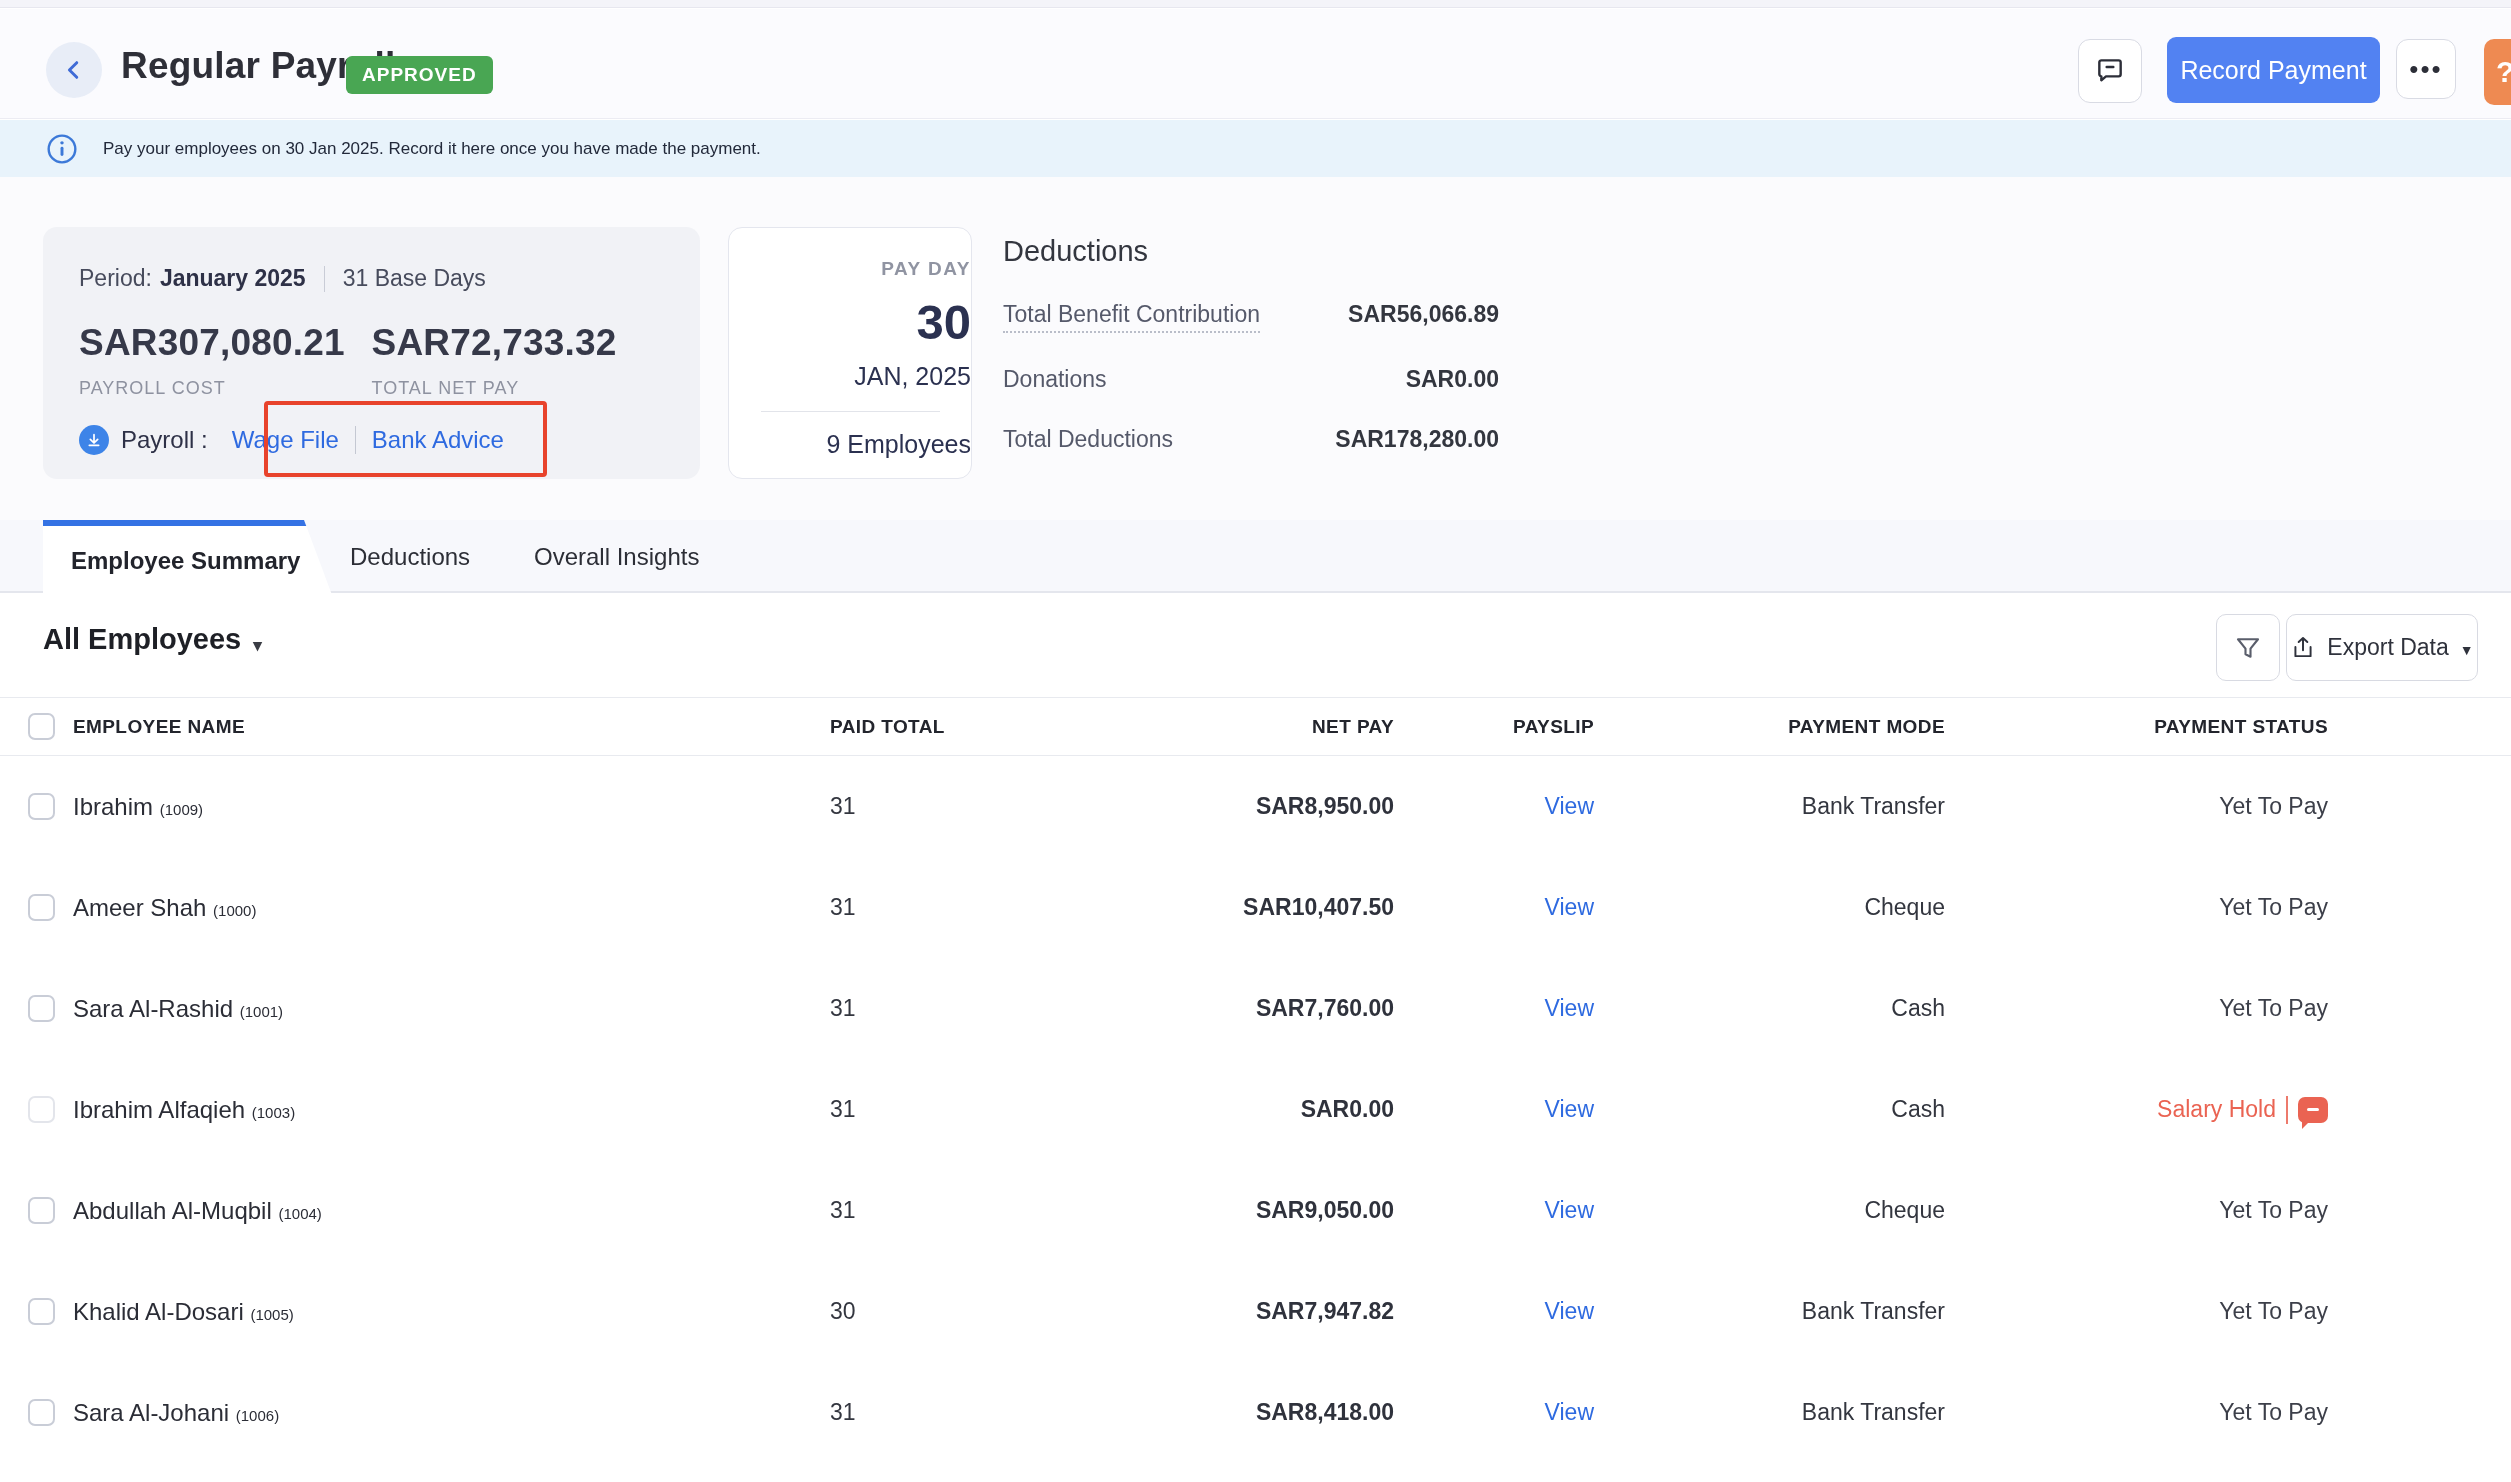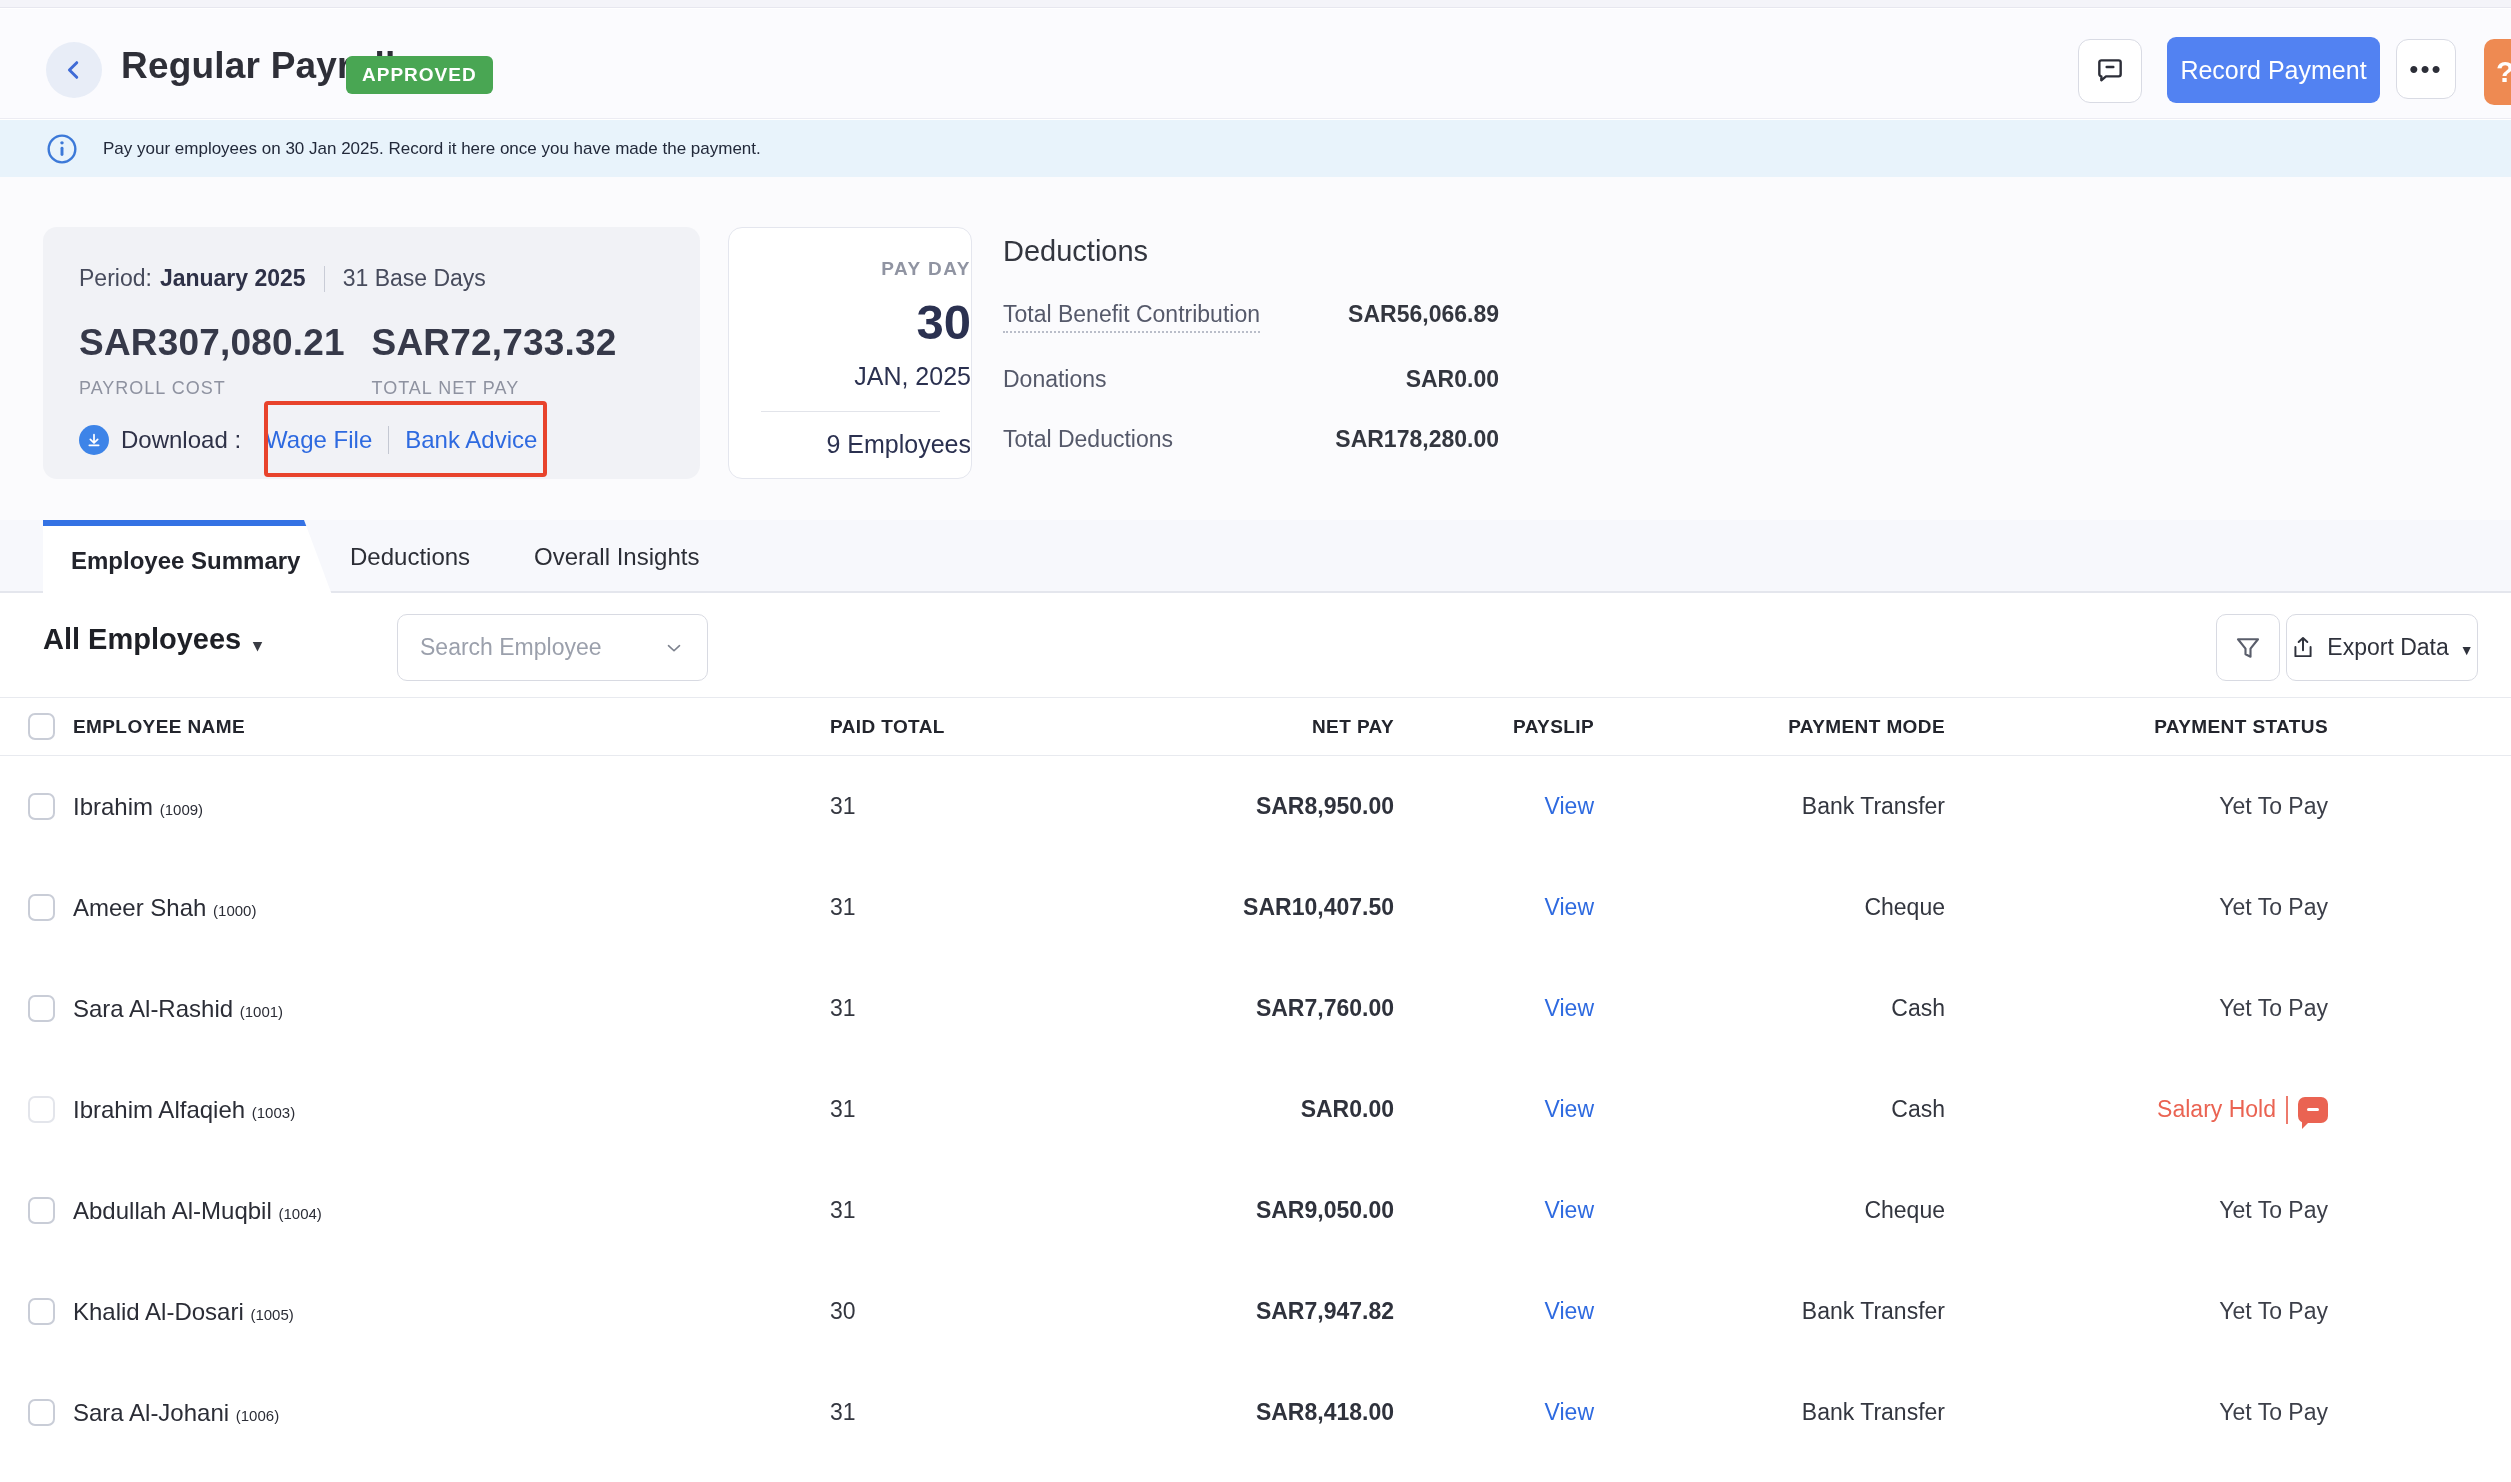--- a/index.html
+++ b/index.html
@@ -178,21 +178,21 @@
           <div class="amount">SAR72,733.32</div>
           <div class="amount-label">TOTAL NET PAY</div>
         </div>
       </div>
       <div class="download-row">
         <div class="dl-circle">
           <svg width="16" height="16" viewBox="0 0 24 24">
               <path d="M12 4 V16 M6.5 11 L12 16.5 L17.5 11 M5 20 H19" fill="none" stroke="#fff" stroke-width="2.6" stroke-linecap="round" stroke-linejoin="round"></path>
             </svg>
         </div>
-        <span class="dl-label">Download :</span>
+        <span class="dl-label">Payroll :</span>
         <span class="dl-links">
           <span class="link">Wage File</span>
           <span class="vsep2"></span>
           <span class="link">Bank Advice</span>
         </span>
         <div class="annotation-box"></div>
       </div>
     </div>
 
     <div class="payday-card">
@@ -225,26 +225,20 @@
       <span class="tab-label">Employee Summary</span>
     </div>
     <div class="tab-item tab-deductions">Deductions</div>
     <div class="tab-item tab-insights">Overall Insights</div>
   </div>
 
   <div class="toolbar">
     <div class="scope-select">
       <span>All Employees</span>
       <span class="scope-caret">▾</span>
-    </div>
-    <div class="search-select">
-      <span class="search-placeholder">Search Employee</span>
-      <svg width="22" height="22" viewBox="0 0 24 24">
-        <path d="M6 9.5 L12 15 L18 9.5" fill="none" stroke="#7c818d" stroke-width="1.8" stroke-linecap="round" stroke-linejoin="round"></path>
-      </svg>
     </div>
     <div class="filter-btn">
       <svg width="30" height="30" viewBox="0 0 24 24">
         <path d="M4 5 H20 L14 12.5 V19 L10 17 V12.5 Z" fill="none" stroke="#5a5e6b" stroke-width="1.7" stroke-linejoin="round"></path>
       </svg>
     </div>
     <div class="export-btn">
       <svg width="26" height="26" viewBox="0 0 24 24">
         <path d="M12 3 V14 M8 6.5 L12 2.8 L16 6.5" fill="none" stroke="#2f323c" stroke-width="1.8" stroke-linecap="round" stroke-linejoin="round"></path>
         <path d="M5 11 V19.5 H19 V11" fill="none" stroke="#2f323c" stroke-width="1.8" stroke-linecap="round" stroke-linejoin="round"></path>

